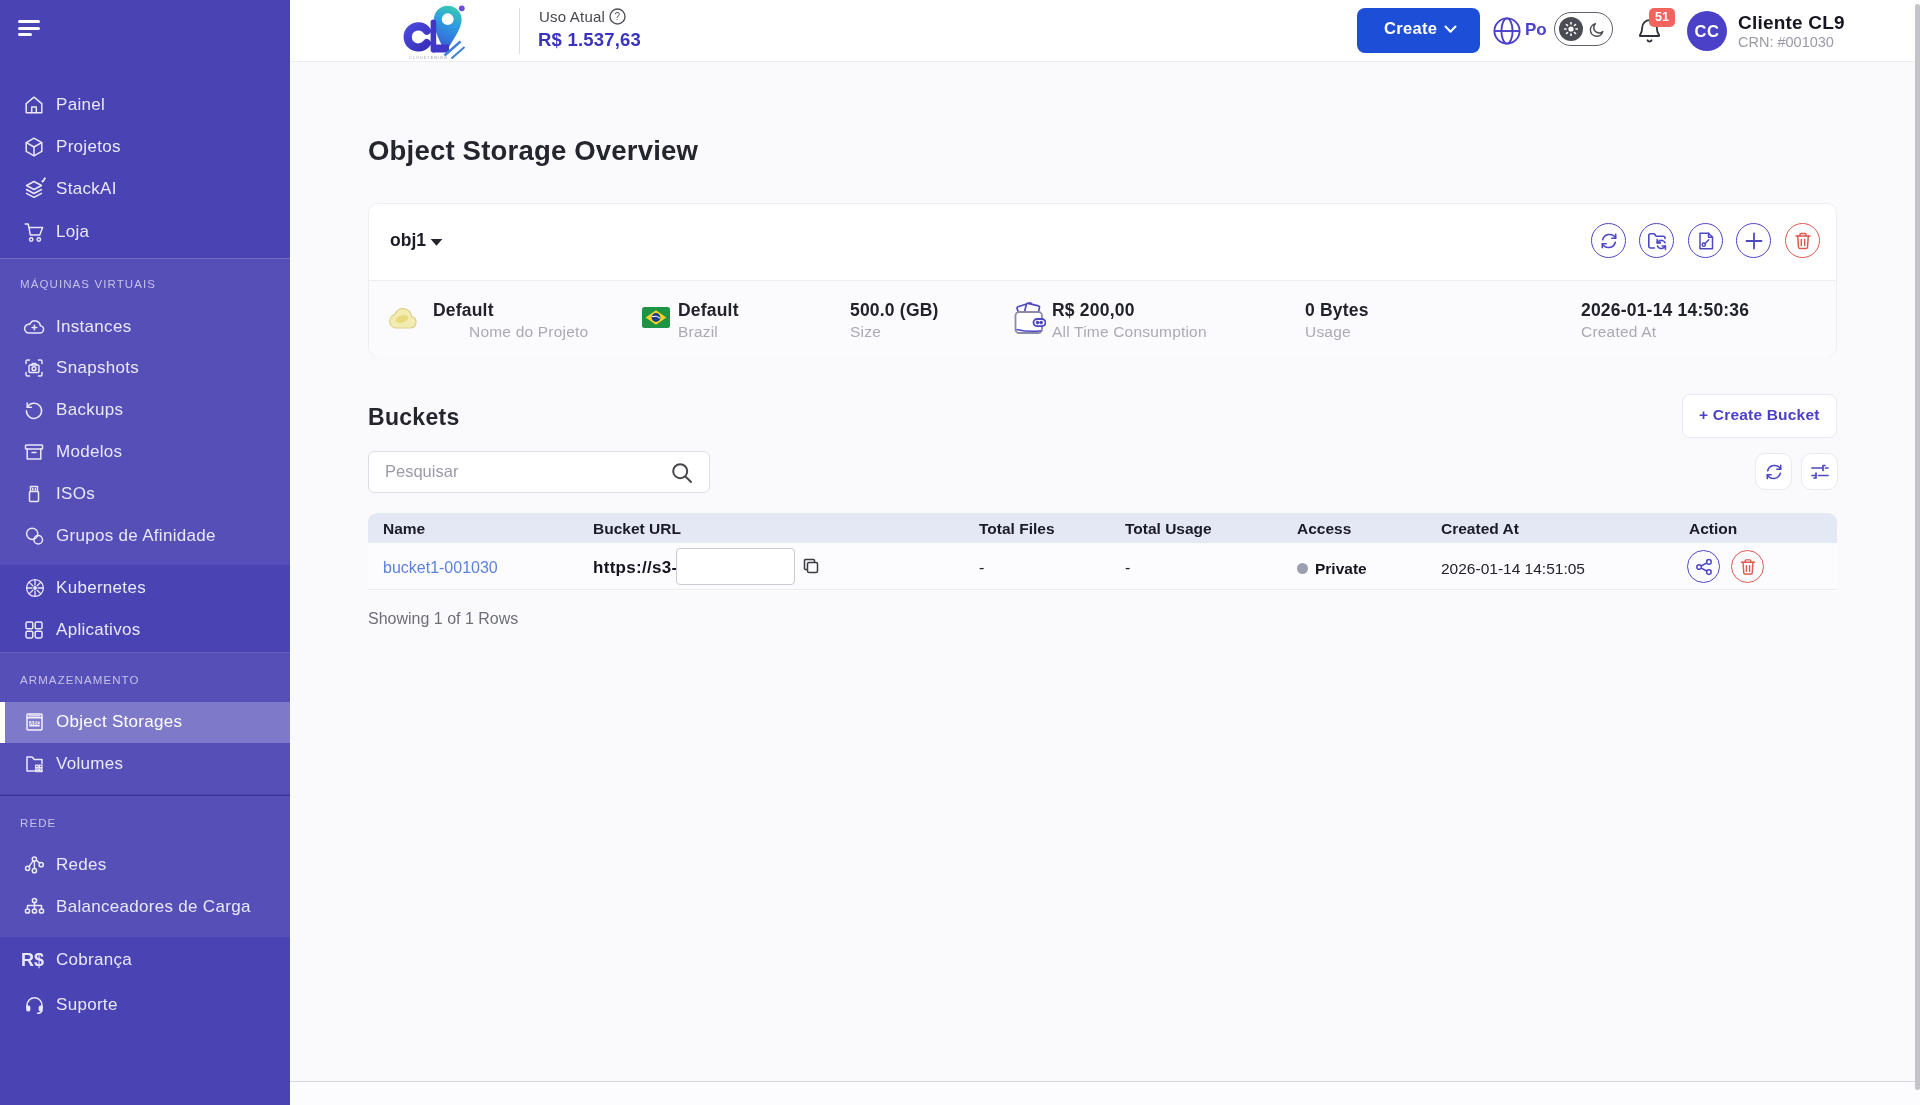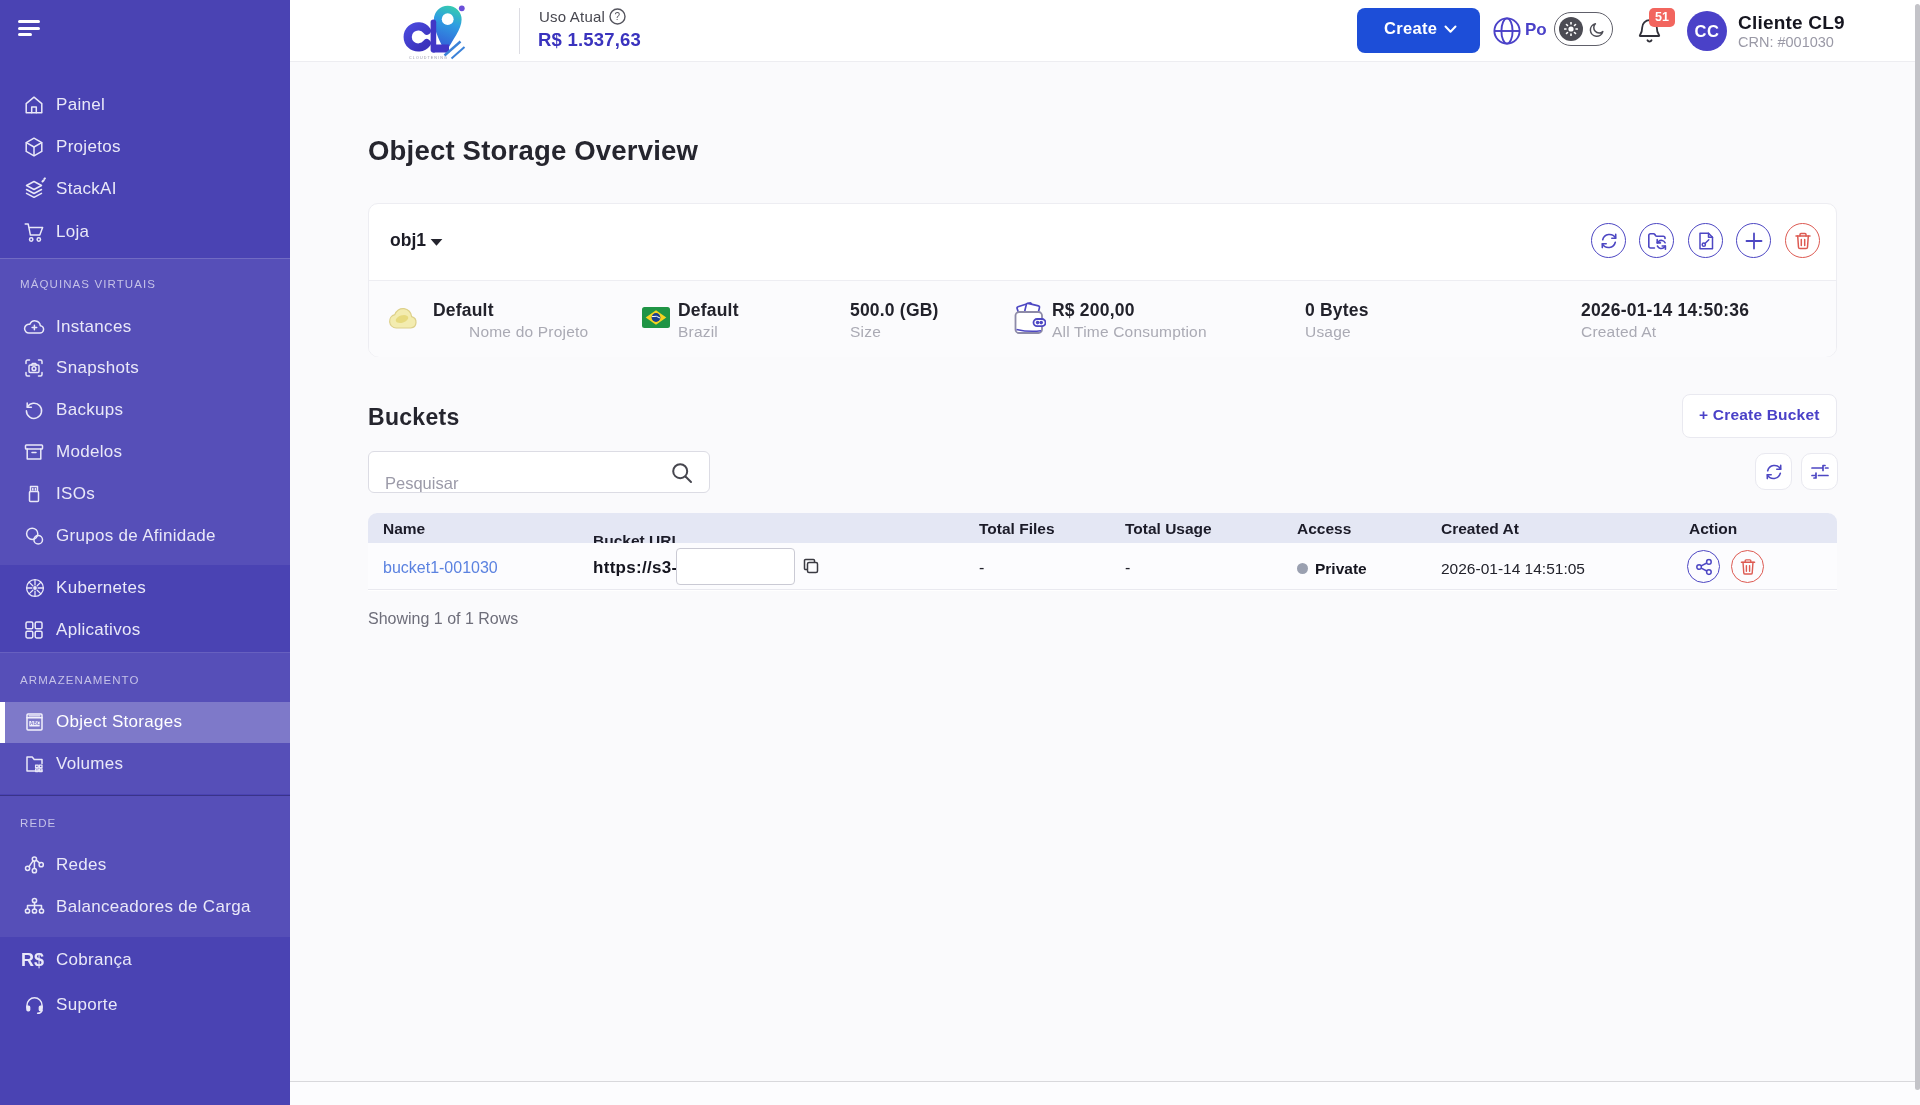--- a/index.html
+++ b/index.html
@@ -373,21 +373,21 @@
   <div class="bignum" style="position:absolute;left:1212px;top:96px;">2026-01-14 14:50:36</div>
   <div class="subtxt" style="position:absolute;left:1212px;top:119px;">Created At</div>
 </div>
 
 <div class="abs" style="left:368px;top:404px;font-size:23px;font-weight:bold;color:#25252e;letter-spacing:0.3px;">Buckets</div>
 <div class="abs" style="left:1682px;top:394px;width:155px;height:44px;border-radius:8px;border:1px solid #e9e9f0;background:#fff;">
   <span style="position:absolute;left:16px;top:11px;font-size:15.5px;font-weight:bold;color:#4a41c8;letter-spacing:0.2px;">+ Create Bucket</span>
 </div>
 
 <div class="abs" style="left:368px;top:451px;width:342px;height:42px;border-radius:6px;border:1px solid #dcdce4;background:#fff;">
-  <span style="position:absolute;left:16px;top:10px;font-size:16.5px;color:#9b9aa8;margin-top:12px;">Pesquisar</span>
+  <span style="position:absolute;left:16px;top:10px;font-size:16.5px;color:#9b9aa8;">Pesquisar</span>
   <svg style="position:absolute;right:15px;top:9px;" width="24" height="24" viewBox="0 0 24 24" fill="none" stroke="#46464e" stroke-width="2" stroke-linecap="round">
       <circle cx="10.2" cy="10.2" r="7"></circle>
       <path d="M15.5 15.5 L21 21"></path>
     </svg>
 </div>
 
 <div class="sqbtn" style="left:1755px;top:453px;">
   <svg width="20" height="20" viewBox="0 0 20 20" fill="none" stroke="#4d47c3" stroke-width="1.6" stroke-linecap="round" stroke-linejoin="round">
       <path d="M16.6 7.1 a7 7 0 0 0-12.9 1.7"></path>
       <path d="M16.7 3.4 V7.3 H12.8"></path>
@@ -397,21 +397,21 @@
 </div>
 <div class="sqbtn" style="left:1801px;top:453px;">
   <svg width="20" height="20" viewBox="0 0 20 20" fill="none" stroke="#4d47c3" stroke-width="1.7" stroke-linecap="round">
       <path d="M2 6 h10 M15.5 6 h2.5 M13 3.5 v5 M13 3.5 l2 0 M2 13.5 h3 M8.5 13.5 h9.5 M6 11 v5 M6 16 l-2 0"></path>
     </svg>
 </div>
 
 <div class="abs" style="left:368px;top:513px;width:1469px;height:78px;background:#fff;border-radius:10px 10px 0 0;">
   <div style="position:absolute;left:0;top:0;width:100%;height:30px;background:#e4e7f4;border-radius:9px 9px 0 0;"></div>
   <div style="position:absolute;left:15px;top:7px;font-size:15.5px;font-weight:bold;color:#1b1b28;">Name</div>
-  <div style="position:absolute;left:225px;top:7px;font-size:15.5px;font-weight:bold;color:#1b1b28;margin-top:12px;">Bucket URL</div>
+  <div style="position:absolute;left:225px;top:7px;font-size:15.5px;font-weight:bold;color:#1b1b28;">Bucket URL</div>
   <div style="position:absolute;left:611px;top:7px;font-size:15.5px;font-weight:bold;color:#1b1b28;">Total Files</div>
   <div style="position:absolute;left:757px;top:7px;font-size:15.5px;font-weight:bold;color:#1b1b28;">Total Usage</div>
   <div style="position:absolute;left:929px;top:7px;font-size:15.5px;font-weight:bold;color:#1b1b28;">Access</div>
   <div style="position:absolute;left:1073px;top:7px;font-size:15.5px;font-weight:bold;color:#1b1b28;">Created At</div>
   <div style="position:absolute;left:1321px;top:7px;font-size:15.5px;font-weight:bold;color:#1b1b28;">Action</div>
 
   <div style="position:absolute;left:0;top:30px;width:100%;height:47px;background:#fcfcfe;border-bottom:1px solid #e9e9ef;"></div>
   <div style="position:absolute;left:15px;top:46px;font-size:16px;color:#5b82e0;">bucket1-001030</div>
   <div style="position:absolute;left:225px;top:45px;font-size:17px;font-weight:bold;color:#15151f;letter-spacing:0.3px;">https://s3-</div>
   <div style="position:absolute;left:308px;top:35px;width:119px;height:37px;border:1px solid #cacad4;border-radius:4px;background:#fff;"></div>

